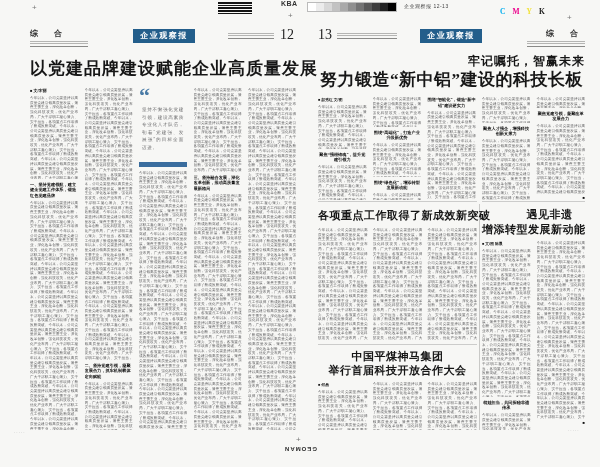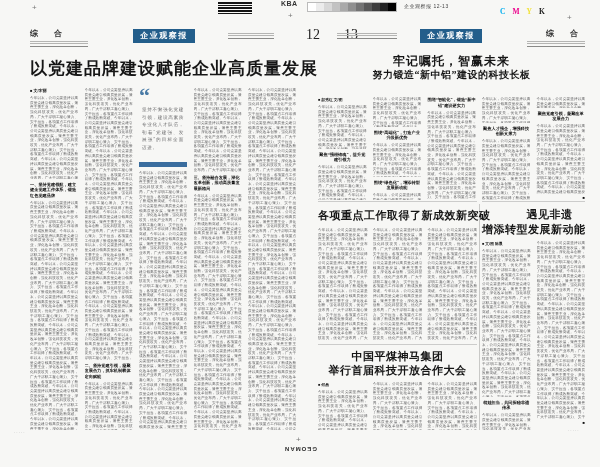--- a/index.html
+++ b/index.html
@@ -20,27 +20,27 @@
   .geoman{font-size:6px;font-weight:bold;color:#2b2b2b;letter-spacing:1px;transform:rotate(180deg);}
   .cornerdots{font-size:4px;color:#aaa;letter-spacing:1px;}
   
   .section{font-size:8px;font-weight:bold;color:#333;letter-spacing:7px;
      font-family:"Liberation Serif",serif;white-space:nowrap;}
   .hdecor{margin-top:1.5px;}
   .hdecor i{display:block;height:1.4px;background:#b5b5b3;margin-bottom:1.2px;}
   .hrule{height:1px;background:#8a8a88;margin-top:1.5px;}
   .masthead{background:#235e8b;color:#fff;font-size:8px;font-weight:bold;text-align:center;
      line-height:14px;letter-spacing:1.5px;font-family:"Liberation Serif",serif;}
-  .pagenum{font-size:14px;color:#222;font-family:"Liberation Serif",serif;line-height:16px;margin-left:26px;}
+  .pagenum{font-size:14px;color:#222;font-family:"Liberation Serif",serif;line-height:16px;}
   
   .headline{font-family:"Liberation Serif",serif;font-weight:bold;color:#161616;
      text-align:center;white-space:nowrap;}
   .hl-main{font-size:17px;letter-spacing:1px;}
-  .hl-12{font-size:12px;letter-spacing:1px;}
-  .hl-14{font-size:10px;letter-spacing:.5px;}
+  .hl-12{font-size:12px;letter-spacing:1px;text-align:right;}
+  .hl-14{font-size:17px;letter-spacing:.5px;}
   .hl-11{font-size:11px;letter-spacing:.5px;}
   
   .col{display:flex;flex-direction:column;overflow:hidden;}
   .fill{font-size:3.6px;line-height:4.7px;color:#5b5b5d;text-align:justify;
      word-break:break-all;overflow:hidden;}
   .grow{flex:1;min-height:0;}
   .byline{font-size:4px;font-weight:bold;color:#1c1c1c;margin-bottom:3px;white-space:nowrap;}
   .subhead{font-size:4.2px;line-height:5.6px;font-weight:bold;color:#101010;
      margin:2.5px 0;word-break:break-all;}
   .subhead.ctr{text-align:center;}

